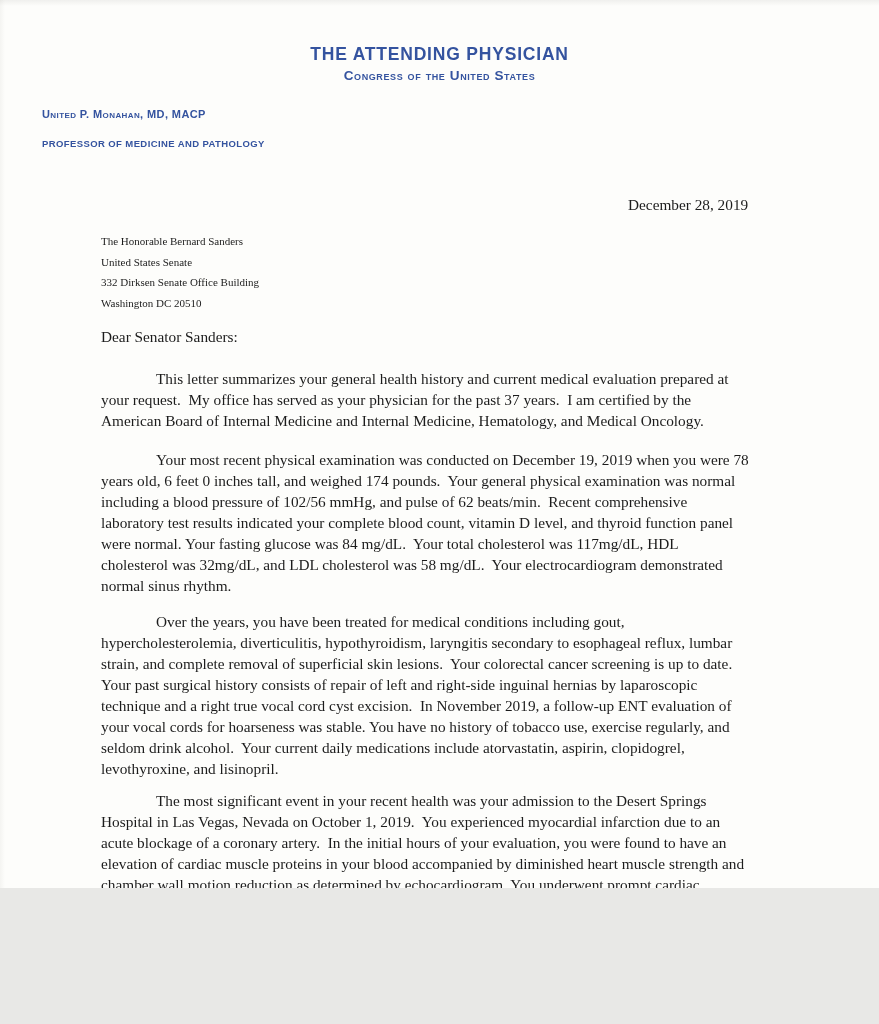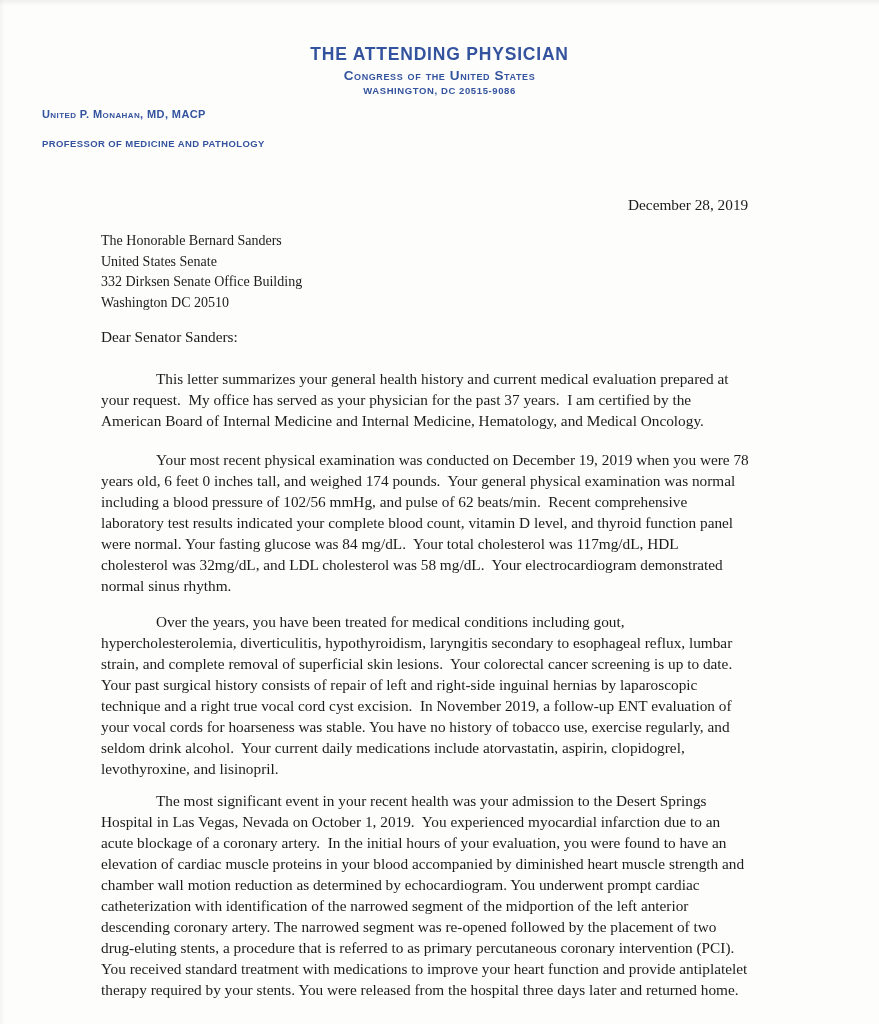--- a/index.html
+++ b/index.html
@@ -4,21 +4,21 @@
 <style>
   * { margin: 0; padding: 0; box-sizing: border-box; }
   html, body {
     width: 879px; height: 1024px;
     font-family: "Liberation Serif", serif;
     background: #e8e8e6;
   }
   .page {
     position: absolute;
     left: 0; top: 0;
-    width: 879px; height: 1024px;
+    width: 879px; height: 888px;
     background: #fdfdfb;
     overflow: hidden;
     color: #1c1c1c;
   }
   
   .page::before {
     content: "";
     position: absolute; inset: 0;
     background:
       linear-gradient(to bottom, rgba(180,180,175,0.18), rgba(255,255,255,0) 6px),
@@ -77,21 +77,21 @@
 
   
   .letter-date {
     position: absolute;
     left: 628px; top: 196px;
     font-size: 15.3px;
   }
   .recipient {
     position: absolute;
     left: 101px; top: 231px;
-    font-size: 14px;
+    font-size: 11px;
     line-height: 20.5px;
     white-space: pre;
   }
   .salutation {
     position: absolute;
     left: 101px; top: 328px;
     font-size: 15.3px;
   }
   .para {
     position: absolute;
@@ -108,21 +108,20 @@
   .para-4 { top: 790px; }
 </style>
 </head>
 <body>
 
 <div class="page">
 
   <div class="letterhead-center">
     <div class="lh-title">THE ATTENDING PHYSICIAN</div>
     <div class="lh-subtitle">Congress of the United States</div>
-    <div class="lh-addr2">WASHINGTON, DC  20515-9086</div>
   </div>
 
   <div class="physician-block">
     <div class="phys-name">United P. Monahan, MD, MACP</div>
     <div class="phys-title">PROFESSOR OF MEDICINE AND PATHOLOGY</div>
   </div>
 
   <div class="letter-date">December 28, 2019</div>
 
   <div class="recipient">The Honorable Bernard Sanders

